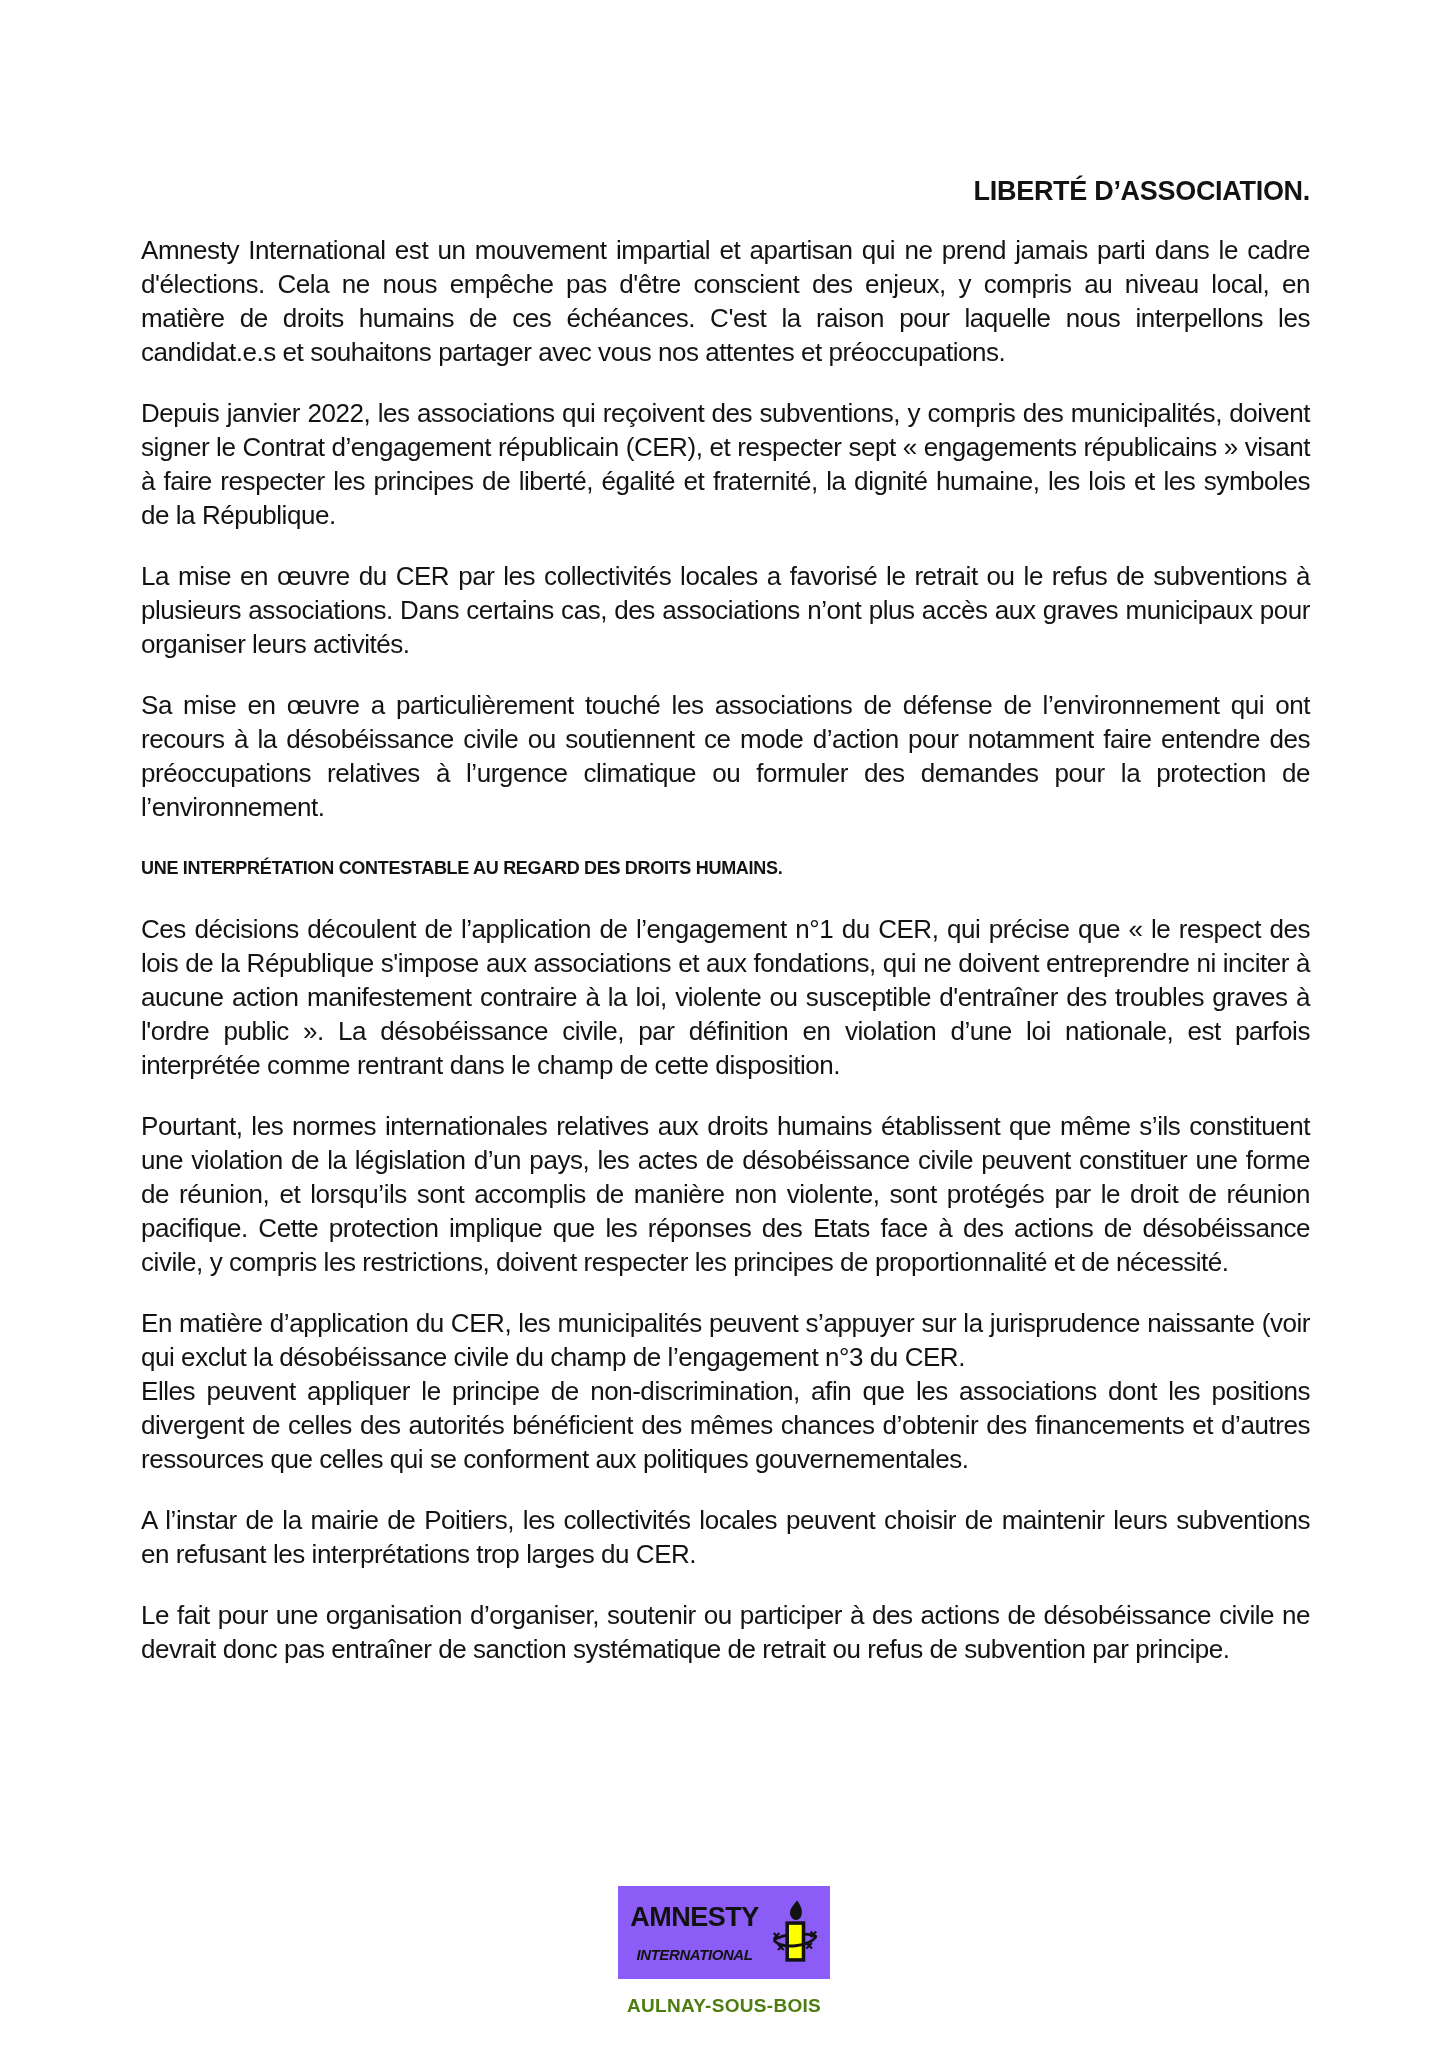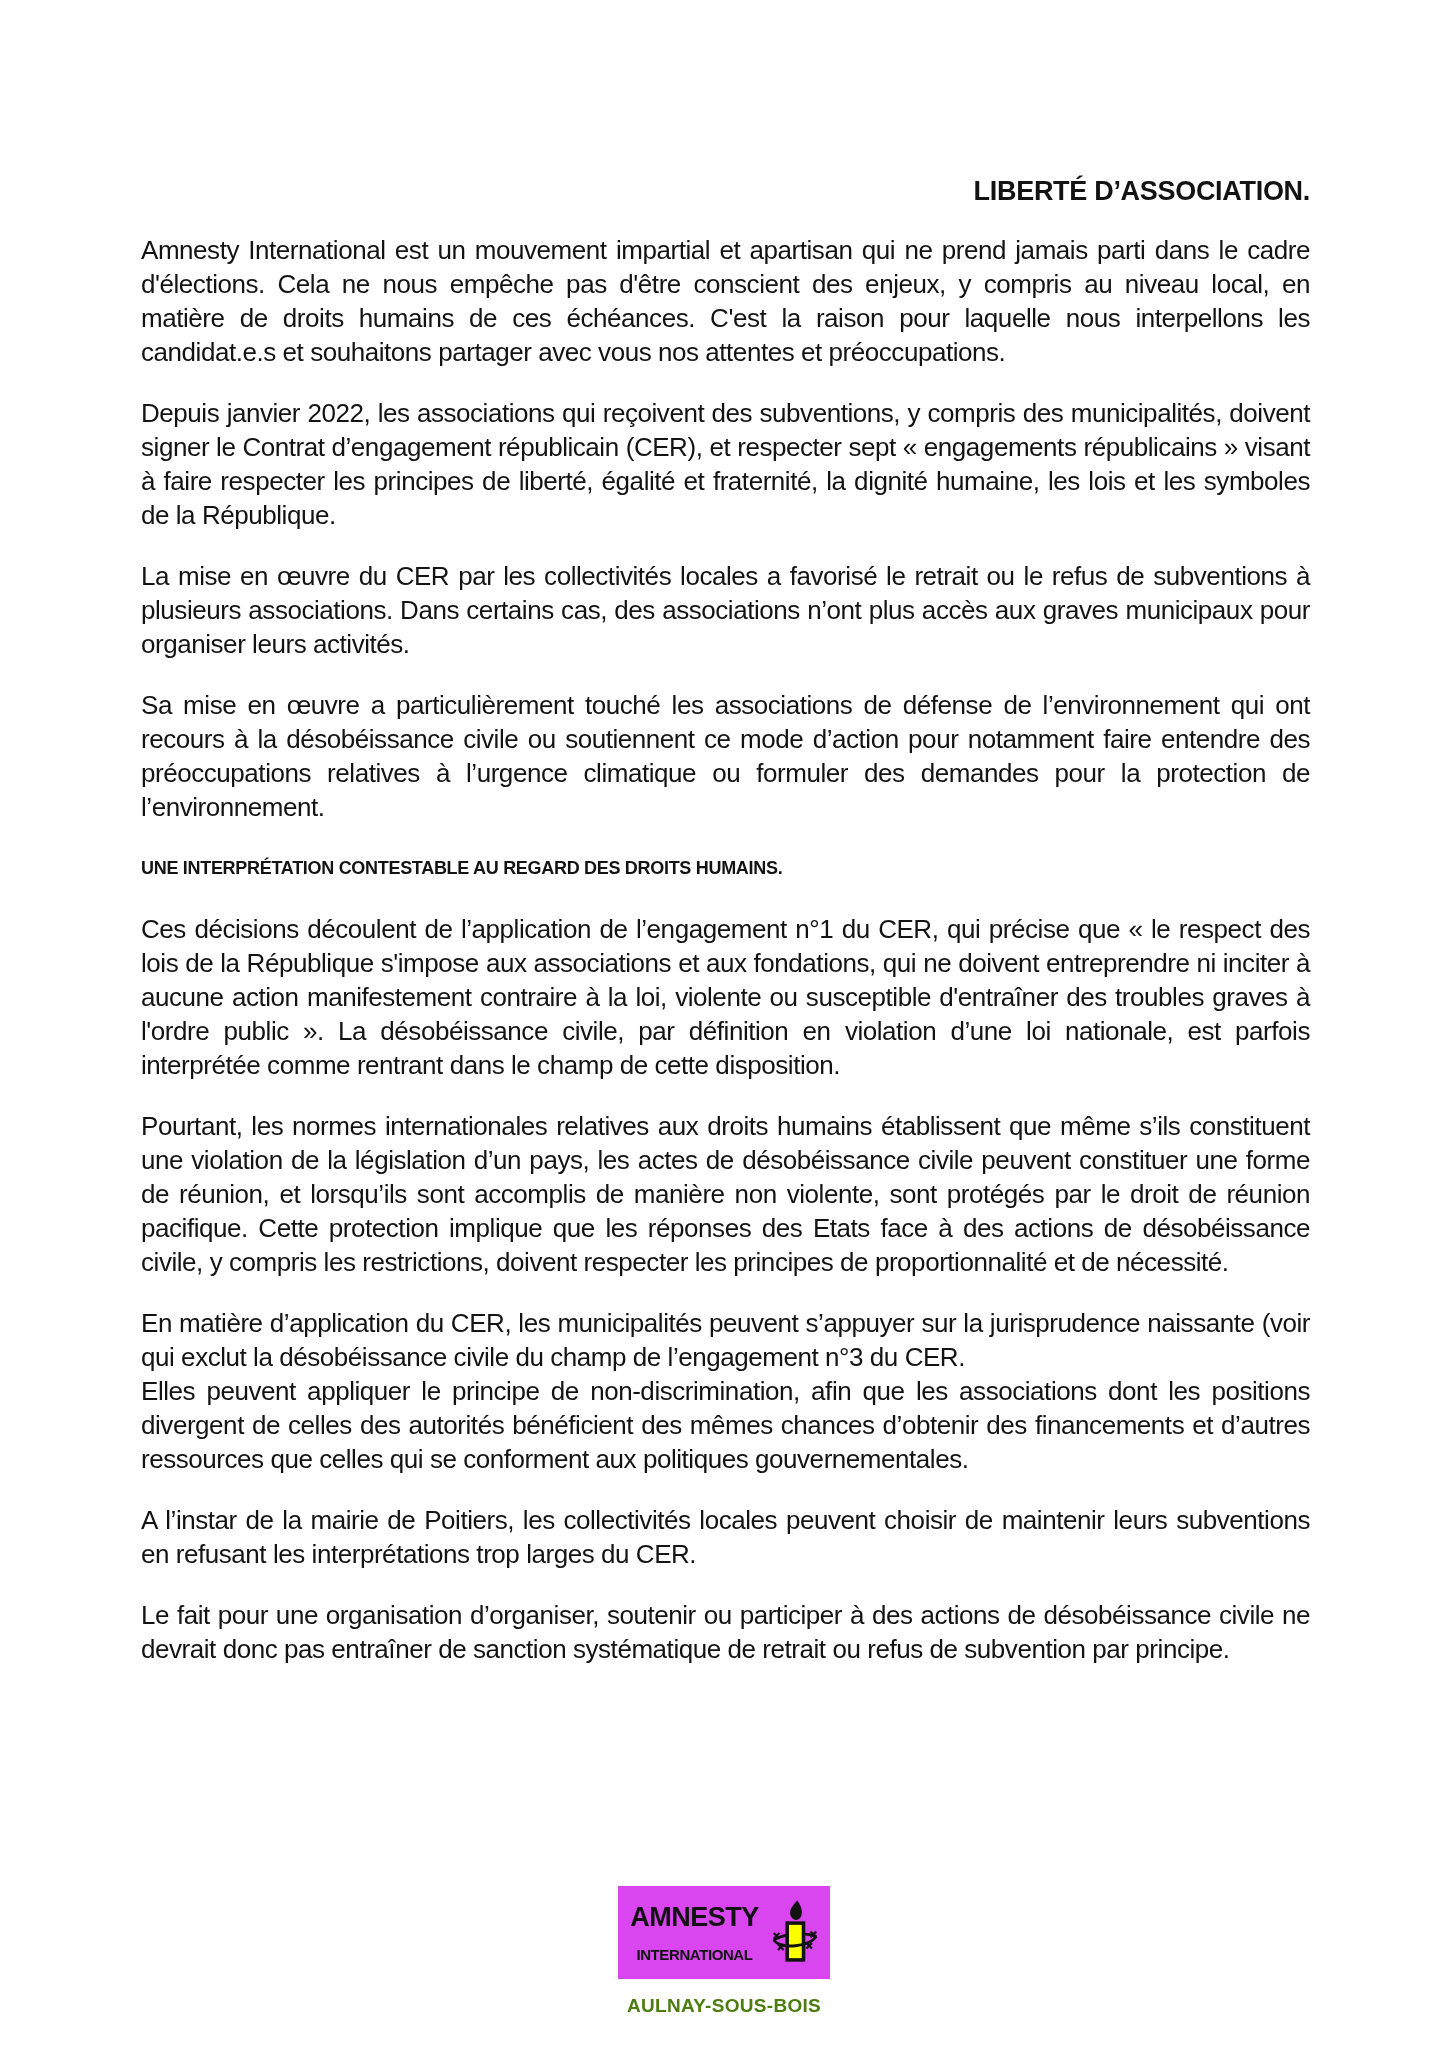--- a/index.html
+++ b/index.html
@@ -50,21 +50,21 @@
     display:flex; align-items:center; justify-content:center;
     gap:13px;
   }
   .logo-text { display:flex; flex-direction:column; align-items:center; }
   .logo-line1 {
     font-size:27px; font-weight:bold; line-height:1;
     letter-spacing:-0.5px; color:#121212;
   }
   .logo-line2 {
     font-size:15px; font-weight:bold; line-height:1;
-    letter-spacing:-0.4px; margin-top:16px; color:#121212;
+    letter-spacing:-0.4px; margin-top:16px; color:#121212;font-style:italic;
   }
   .candle-icon { display:block; }
   .footer-location {
     margin-top:16px;
     font-size:19px; font-weight:bold;
     letter-spacing:0.3px;
     color:#4d7c0f;
   }
 </style>
 </head>
@@ -96,21 +96,21 @@
     </p>
 
     <p class="para">A l’instar de la mairie de Poitiers, les collectivités locales peuvent choisir de maintenir leurs subventions en refusant les interprétations trop larges du CER.</p>
 
     <p class="para">Le fait pour une organisation d’organiser, soutenir ou participer à des actions de désobéissance civile ne devrait donc pas entraîner de sanction systématique de retrait ou refus de subvention par principe.</p>
 
   </div>
 
   <div class="logo-footer">
 
-    <div class="logo-box" style="background:#d946ef;">
+    <div class="logo-box" style="background:#8b5cf6;">
       <div class="logo-text">
         <span class="logo-line1">AMNESTY</span>
         <span class="logo-line2">INTERNATIONAL</span>
       </div>
       <svg class="candle-icon" width="46" height="68" viewBox="0 0 64 96" xmlns="http://www.w3.org/2000/svg">
 
         <path d="M35 2 C 27 11 23 17 26 24 C 28.5 30 36 31.5 39.5 26.5 C 44 19.5 41.5 10 35 2 Z" fill="#121212"></path>
 
         <path d="M2 58 C 16 48 50 47 62 53" fill="none" stroke="#121212" stroke-width="4"></path>
 

